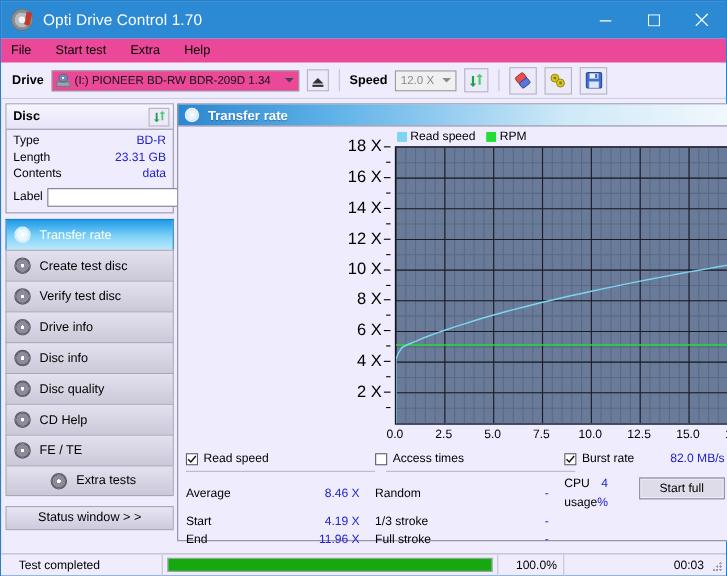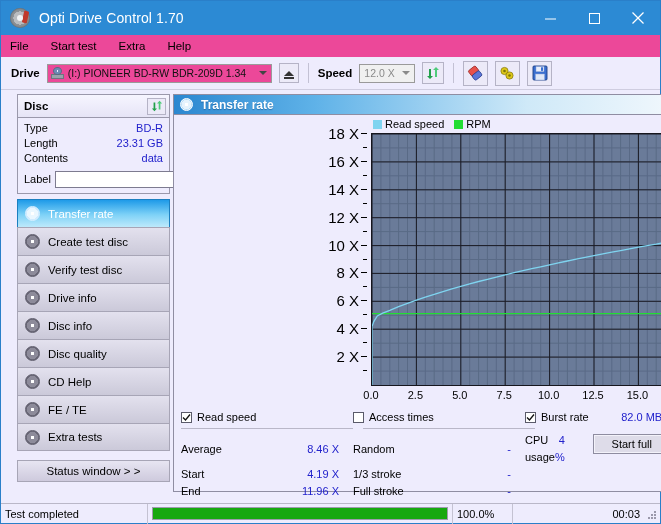--- a/index.html
+++ b/index.html
@@ -96,21 +96,21 @@
   .refresh-ico svg{display:block;}
   .ico-btn-lg{
     width:25px;height:25px;background:#eceaf8;border:1px solid #b5b3c6;box-sizing:border-box;
     display:flex;align-items:center;justify-content:center;
   }
 
   
   .body-wrap{display:flex;height:404px;}
 
   
-  .leftcol{width:160px;flex:0 0 160px;padding:4px 3px 0 4px;box-sizing:border-box;margin-left:12px;}
+  .leftcol{width:160px;flex:0 0 160px;padding:4px 3px 0 4px;box-sizing:border-box;}
   .disc-panel{
     border:1px solid #9a98ab;background:#eeecfd;box-sizing:border-box;
     width:153px;
   }
   .disc-head{
     height:22px;display:flex;align-items:center;justify-content:space-between;
     padding:0 3px 0 6px;border-bottom:1px solid #9a98ab;
     background:linear-gradient(#f6f5ff,#e6e4f6);
   }
   .disc-head b{font-size:11.5px;}
@@ -133,21 +133,21 @@
     border:1px solid #9a9455;box-sizing:border-box;
   }
 
   .navlist{margin-top:5px;width:153px;}
   .navbtn{
     height:28px;display:flex;align-items:center;padding-left:7px;gap:8px;
     border:1px solid #a7a5b6;border-bottom:none;box-sizing:border-box;
     background:linear-gradient(#e3e1ee,#cbc9d9);
     font-size:11.5px;color:#000;
   }
-  .navbtn:last-child{border-bottom:1px solid #a7a5b6;}
+  .navbtn:last-child{border-bottom:1px solid #a7a5b6;justify-content:center;}
   .navbtn.sel{
     background:linear-gradient(#1e9ae8,#7fd2f7 55%,#bde9fb);
     color:#fff;border-color:#1b7fc0;
   }
   .nav-ico{
     width:15px;height:15px;border-radius:50%;flex:0 0 auto;position:relative;
     background:radial-gradient(circle,#ffffff 0 18%,#8d8b9a 19% 60%,#6b6978 61% 100%);
     border:1px solid #5d5b6a;box-sizing:border-box;
   }
   .navbtn.sel .nav-ico{
@@ -218,21 +218,21 @@
     box-shadow:inset 0 0 0 1px #f3f2fa;
   }
   .btncol{width:92px;display:flex;flex-direction:column;gap:6px;align-items:flex-end;padding-top:2px;}
 
   
   .statusbar{
     position:absolute;left:0;bottom:0;width:659px;height:20px;
     background:#eeecfd;border-top:1px solid #b9b7c8;display:flex;align-items:center;
     font-size:11px;box-sizing:border-box;
   }
-  .sb-cell{height:20px;display:flex;align-items:center;padding:0 4px;box-sizing:border-box;}
+  .sb-cell{height:20px;display:flex;align-items:center;padding:0 16px;box-sizing:border-box;}
   .sb-msg{width:147px;border-right:1px solid #c4c2d2;}
   .sb-prog{width:305px;border-right:1px solid #c4c2d2;padding:0 4px;}
   .progbar{width:100%;height:13px;background:#fff;border:1px solid #9d9bad;box-sizing:border-box;position:relative;}
   .progfill{position:absolute;left:0;top:0;bottom:0;background:#16a80f;}
   .sb-pct{width:60px;border-right:1px solid #c4c2d2;}
   .sb-time{flex:1;justify-content:flex-end;padding-right:20px;}
   .grip{position:absolute;right:3px;bottom:3px;width:10px;height:10px;
     background:
       radial-gradient(circle 1px at 8px 2px,#9a98ab 99%,transparent),
       radial-gradient(circle 1px at 8px 5px,#9a98ab 99%,transparent),

